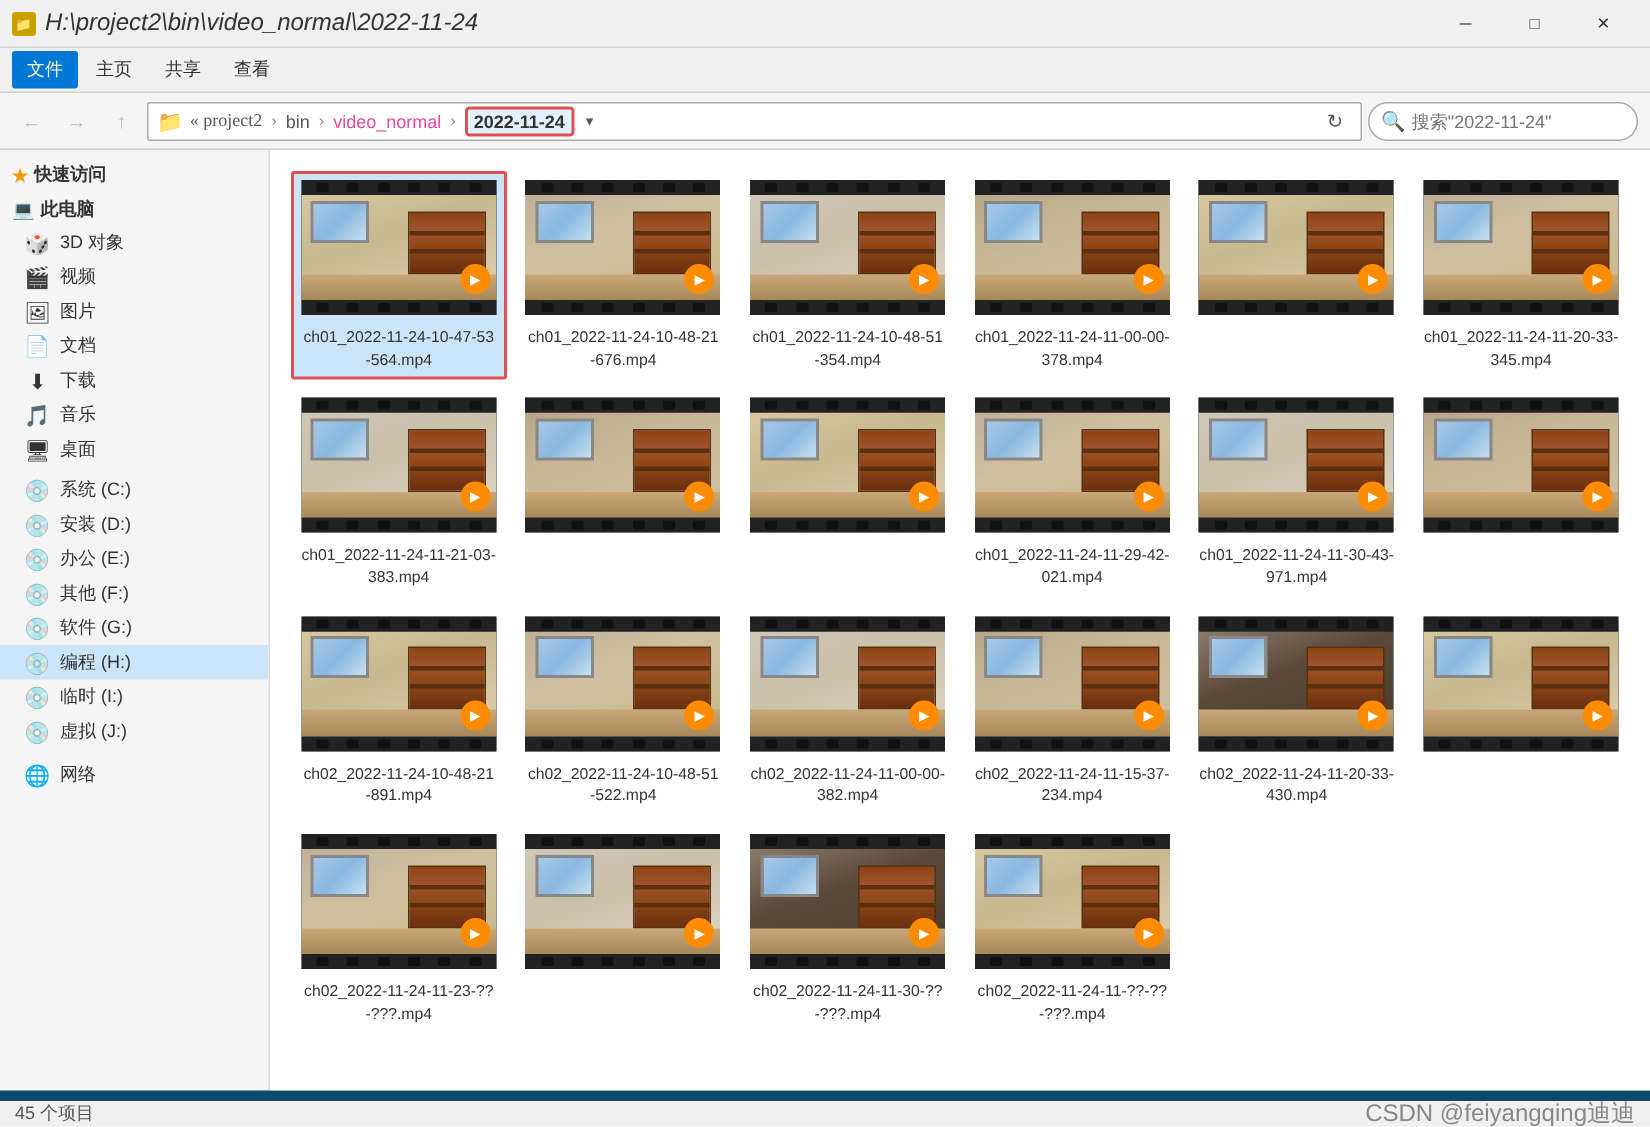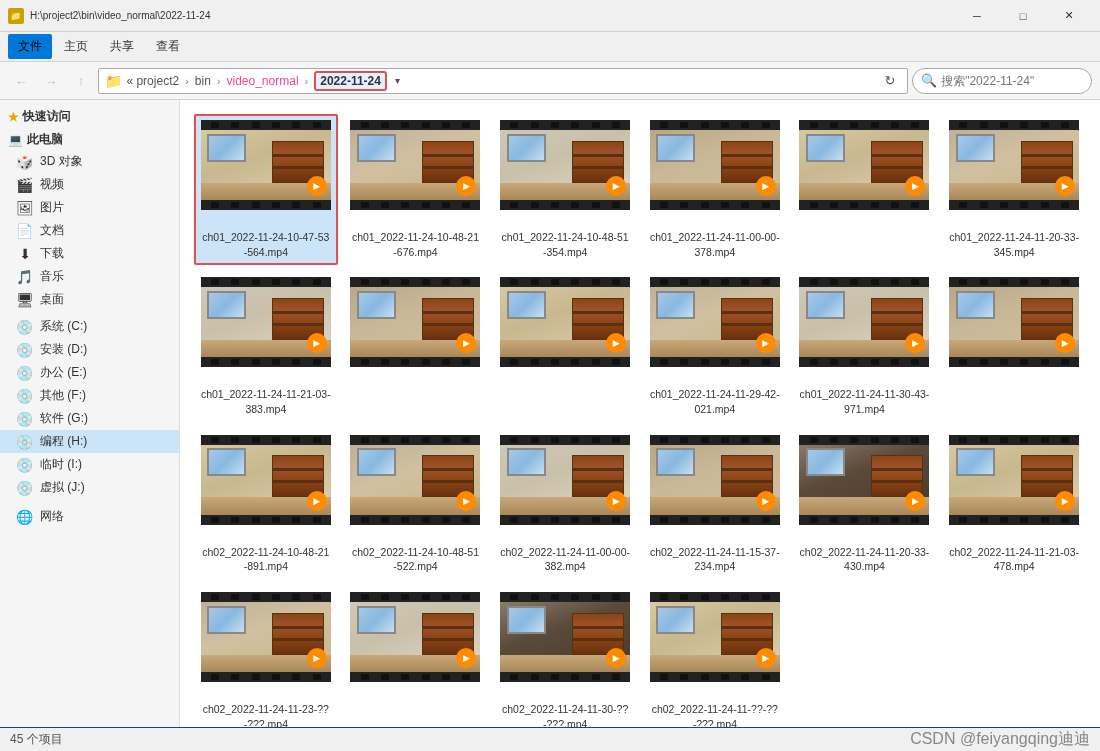--- a/index.html
+++ b/index.html
@@ -10,42 +10,42 @@
       height: 32px;
       background: #f0f0f0;
       display: flex;
       align-items: center;
       justify-content: space-between;
       padding: 0 8px;
       border-bottom: 1px solid #d0d0d0;
     }
     .title-bar-left { display: flex; align-items: center; gap: 6px; }
     .title-bar-icon { width: 16px; height: 16px; background: #c8a000; border-radius: 2px; display: flex; align-items: center; justify-content: center; font-size: 9px; color: white; }
-    .title-bar-text { font-size: 10px; color: #333; }
+    .title-bar-text { font-size: 16px; color: #333; font-style: italic; }
     .title-bar-controls { display: flex; gap: 0; }
     .title-bar-btn { width: 46px; height: 32px; display: flex; align-items: center; justify-content: center; cursor: pointer; font-size: 11px; color: #333; }
 
     
     .menu-bar {
       height: 30px;
       background: #f0f0f0;
       display: flex;
       align-items: center;
       padding: 0 8px;
       border-bottom: 1px solid #d0d0d0;
       gap: 2px;
     }
     .menu-item {
       padding: 4px 10px;
       font-size: 12px;
       color: #333;
       cursor: pointer;
       border-radius: 2px;
     }
-    .menu-item.active { background: #0078d7; color: #000000; }
+    .menu-item.active { background: #0078d7; color: #fef9c3; }
 
     
     .toolbar-bar {
       height: 38px;
       background: #f5f5f5;
       display: flex;
       align-items: center;
       padding: 0 8px;
       gap: 4px;
       border-bottom: 1px solid #d0d0d0;
@@ -263,31 +263,31 @@
       align-items: center;
       justify-content: center;
       font-size: 9px;
       color: white;
     }
 
     .video-label {
       font-size: 10.5px;
       color: #333;
       text-align: center;
-      margin-top: 20px;
+      margin-top: 8px;
       line-height: 1.4;
       word-break: break-all;
       max-width: 130px;
     }
 
     
     .status-bar {
       height: 24px;
       background: #f0f0f0;
-      border-top: 1px solid #0c4a6e;
+      border-top: 7px solid #0c4a6e;
       display: flex;
       align-items: center;
       padding: 0 10px;
       justify-content: space-between;
       font-size: 12px;
       color: #555;
     }
     .status-right {
       display: flex;
       align-items: center;
@@ -324,21 +324,21 @@
   <div class="menu-item">查看</div>
 </div>
 
 <div class="toolbar-bar">
   <div class="nav-btn disabled">←</div>
   <div class="nav-btn disabled">→</div>
   <div class="nav-btn disabled">↑</div>
 
   <div class="address-bar">
     <span style="font-size:14px;color:#c8a000;">📁</span>
-    <span class="address-crumb" style="color:#555;">« project2</span>
+    <span class="address-crumb" style="color:#555;font-family:Liberation Serif, serif;">« project2</span>
     <span class="address-crumb-sep">›</span>
     <span class="address-crumb" style="color:#555;">bin</span>
     <span class="address-crumb-sep">›</span>
     <span class="address-crumb" style="color:#ec4899;">video_normal</span>
     <span class="address-crumb-sep">›</span>
     <span class="address-highlight" style="color:#333;font-weight:bold;">2022-11-24</span>
     <span class="address-dropdown">▾</span>
     <div style="flex:1;"></div>
     <div class="address-refresh">↻</div>
   </div>
@@ -978,21 +978,20 @@
         </div>
         <div class="film-holes">
           <div class="film-hole"></div>
           <div class="film-hole"></div>
           <div class="film-hole"></div>
           <div class="film-hole"></div>
           <div class="film-hole"></div>
           <div class="film-hole"></div>
         </div>
       </div>
-      <div class="video-label">ch02_2022-11-24-11-21-03-478.mp4</div>
     </div>
         <div class="video-item">
       <div class="film-strip">
         <div class="film-holes">
           <div class="film-hole"></div>
           <div class="film-hole"></div>
           <div class="film-hole"></div>
           <div class="film-hole"></div>
           <div class="film-hole"></div>
           <div class="film-hole"></div>

